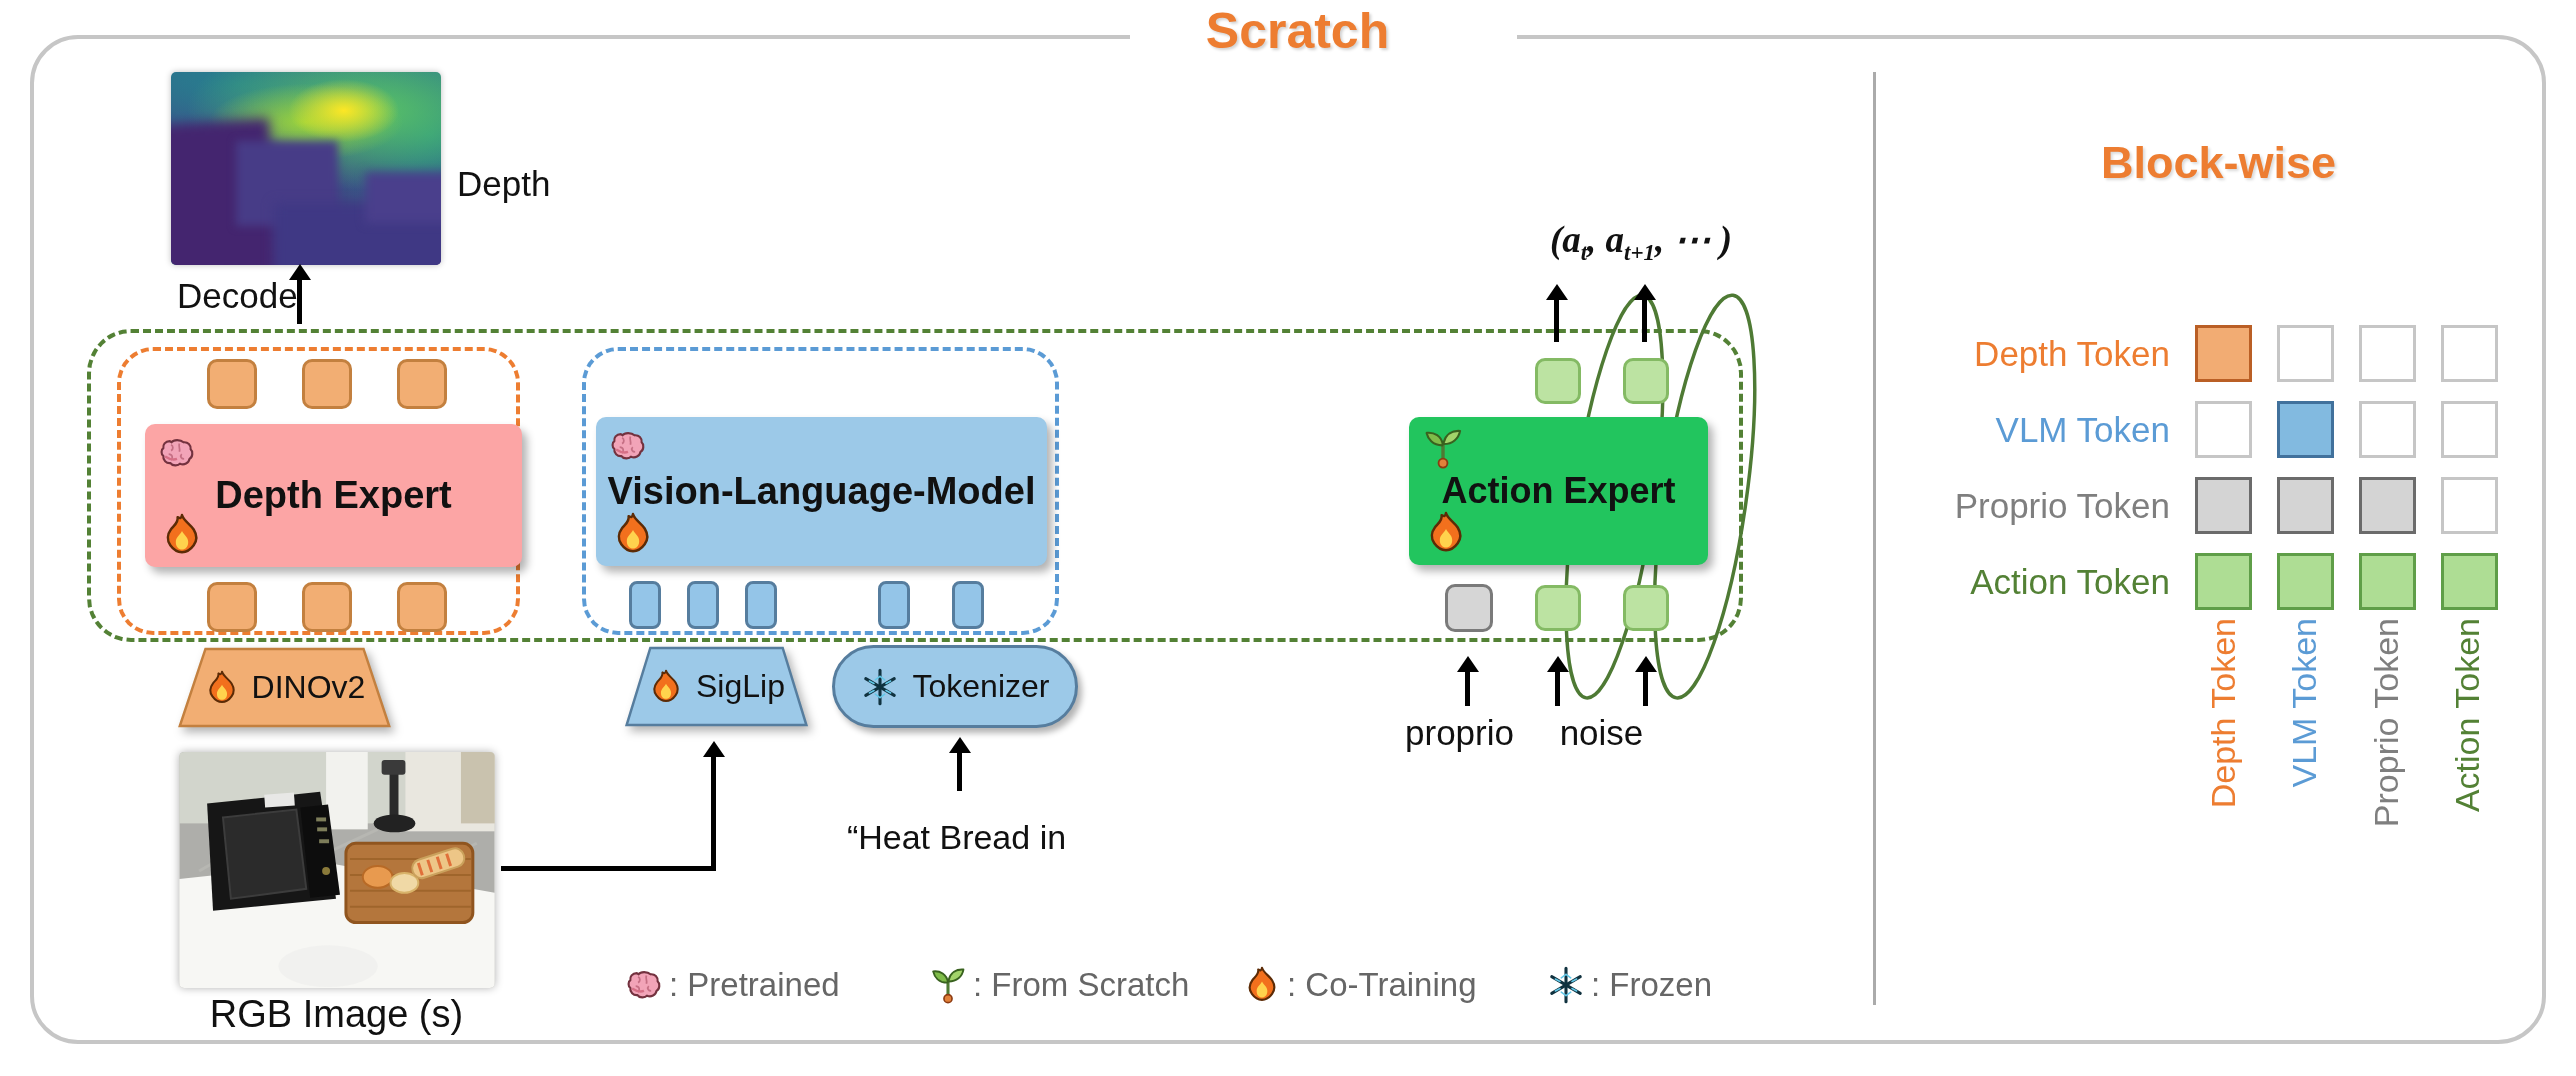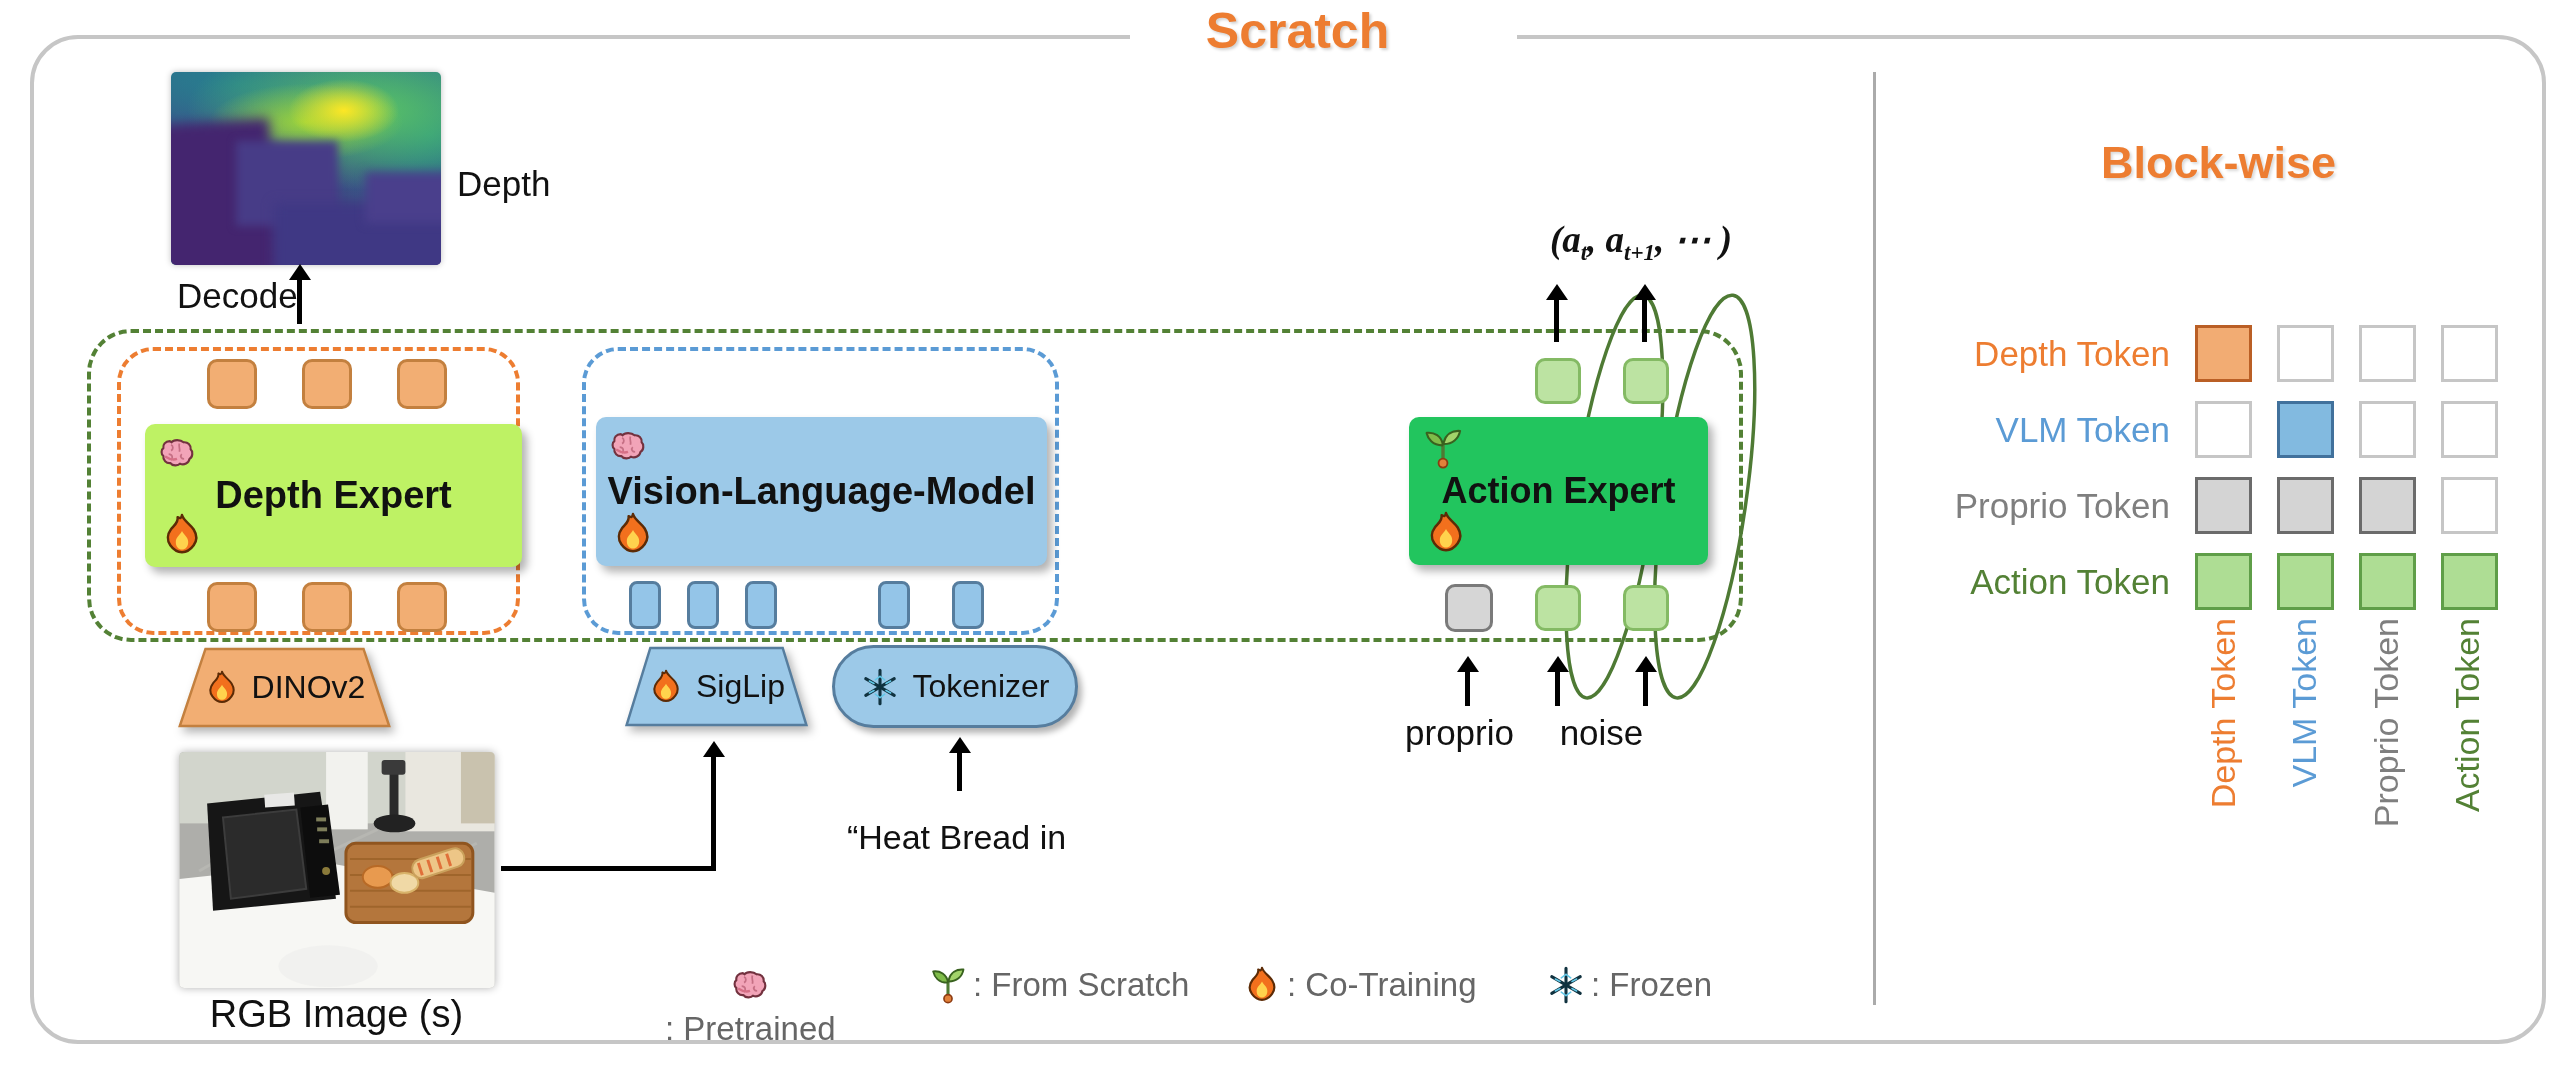--- a/index.html
+++ b/index.html
@@ -19,21 +19,21 @@
   .dash{box-sizing:border-box;border-radius:36px;}
   .dash.green{left:87px;top:329px;width:1656px;height:313px;border:4px dashed #538135;border-radius:44px;}
   .dash.orange{left:117px;top:347px;width:403px;height:288px;border:4px dashed #ED7D31;}
   .dash.blue{left:582px;top:347px;width:477px;height:288px;border:4px dashed #5B9BD5;}
 
   
   .module{box-sizing:border-box;border-radius:10px;display:flex;align-items:center;justify-content:center;
     font-weight:bold;box-shadow:5px 6px 8px rgba(0,0,0,0.30);}
   .module .mi-top{position:absolute;left:13px;top:10px;}
   .module .mi-bot{position:absolute;left:15px;bottom:10px;}
-  .depth-expert{left:145px;top:424px;width:377px;height:143px;background:#bef264;font-size:38px;justify-content:center;}
+  .depth-expert{left:145px;top:424px;width:377px;height:143px;background:#fca5a5;font-size:38px;justify-content:center;}
   .vlm-box{left:596px;top:417px;width:451px;height:149px;background:#9CC9E8;font-size:38px;}
   .action-box{left:1409px;top:417px;width:299px;height:148px;background:#22c55e;font-size:36px;}
 
   
   .token{box-sizing:border-box;border-radius:10px;}
   .tk-orange{width:50px;height:50px;background:#F2AE73;border:3px solid #C3803F;}
   .tk-blue{width:32px;height:48px;background:#94C5E8;border:3px solid #567D9E;border-radius:8px;}
   .tk-green{width:46px;height:46px;background:#BCE3A2;border:3px solid #84BA64;}
   .tk-gray{width:48px;height:48px;background:#D6D6D6;border:3px solid #7A7A7A;}
 
@@ -332,21 +332,21 @@
   <div class="abs" style="left:703px;top:741px;width:0;height:0;border-left:11px solid transparent;border-right:11px solid transparent;border-bottom:16px solid #000;"></div>
 
   <div class="arrow-up" style="left:949px;top:737px;height:54px;">
     <div class="head"></div>
       <div class="stem"></div>
   </div>
   <div class="abs small-cap" style="left:758px;top:806px;width:397px;margin-top:9px;">
     <div>“Heat Bread in</div>
   </div>
 
-  <div class="legend-item" style="left:665px;flex-direction:column;">
+  <div class="legend-item" style="left:625px;">
     <svg class="licon" viewBox="0 0 38 38" width="38" height="38">
         <use href="#sym-brain"></use>
       </svg>
     <span>: Pretrained</span>
   </div>
   <div class="legend-item" style="left:929px;">
     <svg class="licon" viewBox="0 0 38 38" width="38" height="38">
         <use href="#sym-seedling"></use>
       </svg>
     <span>: From Scratch</span>

